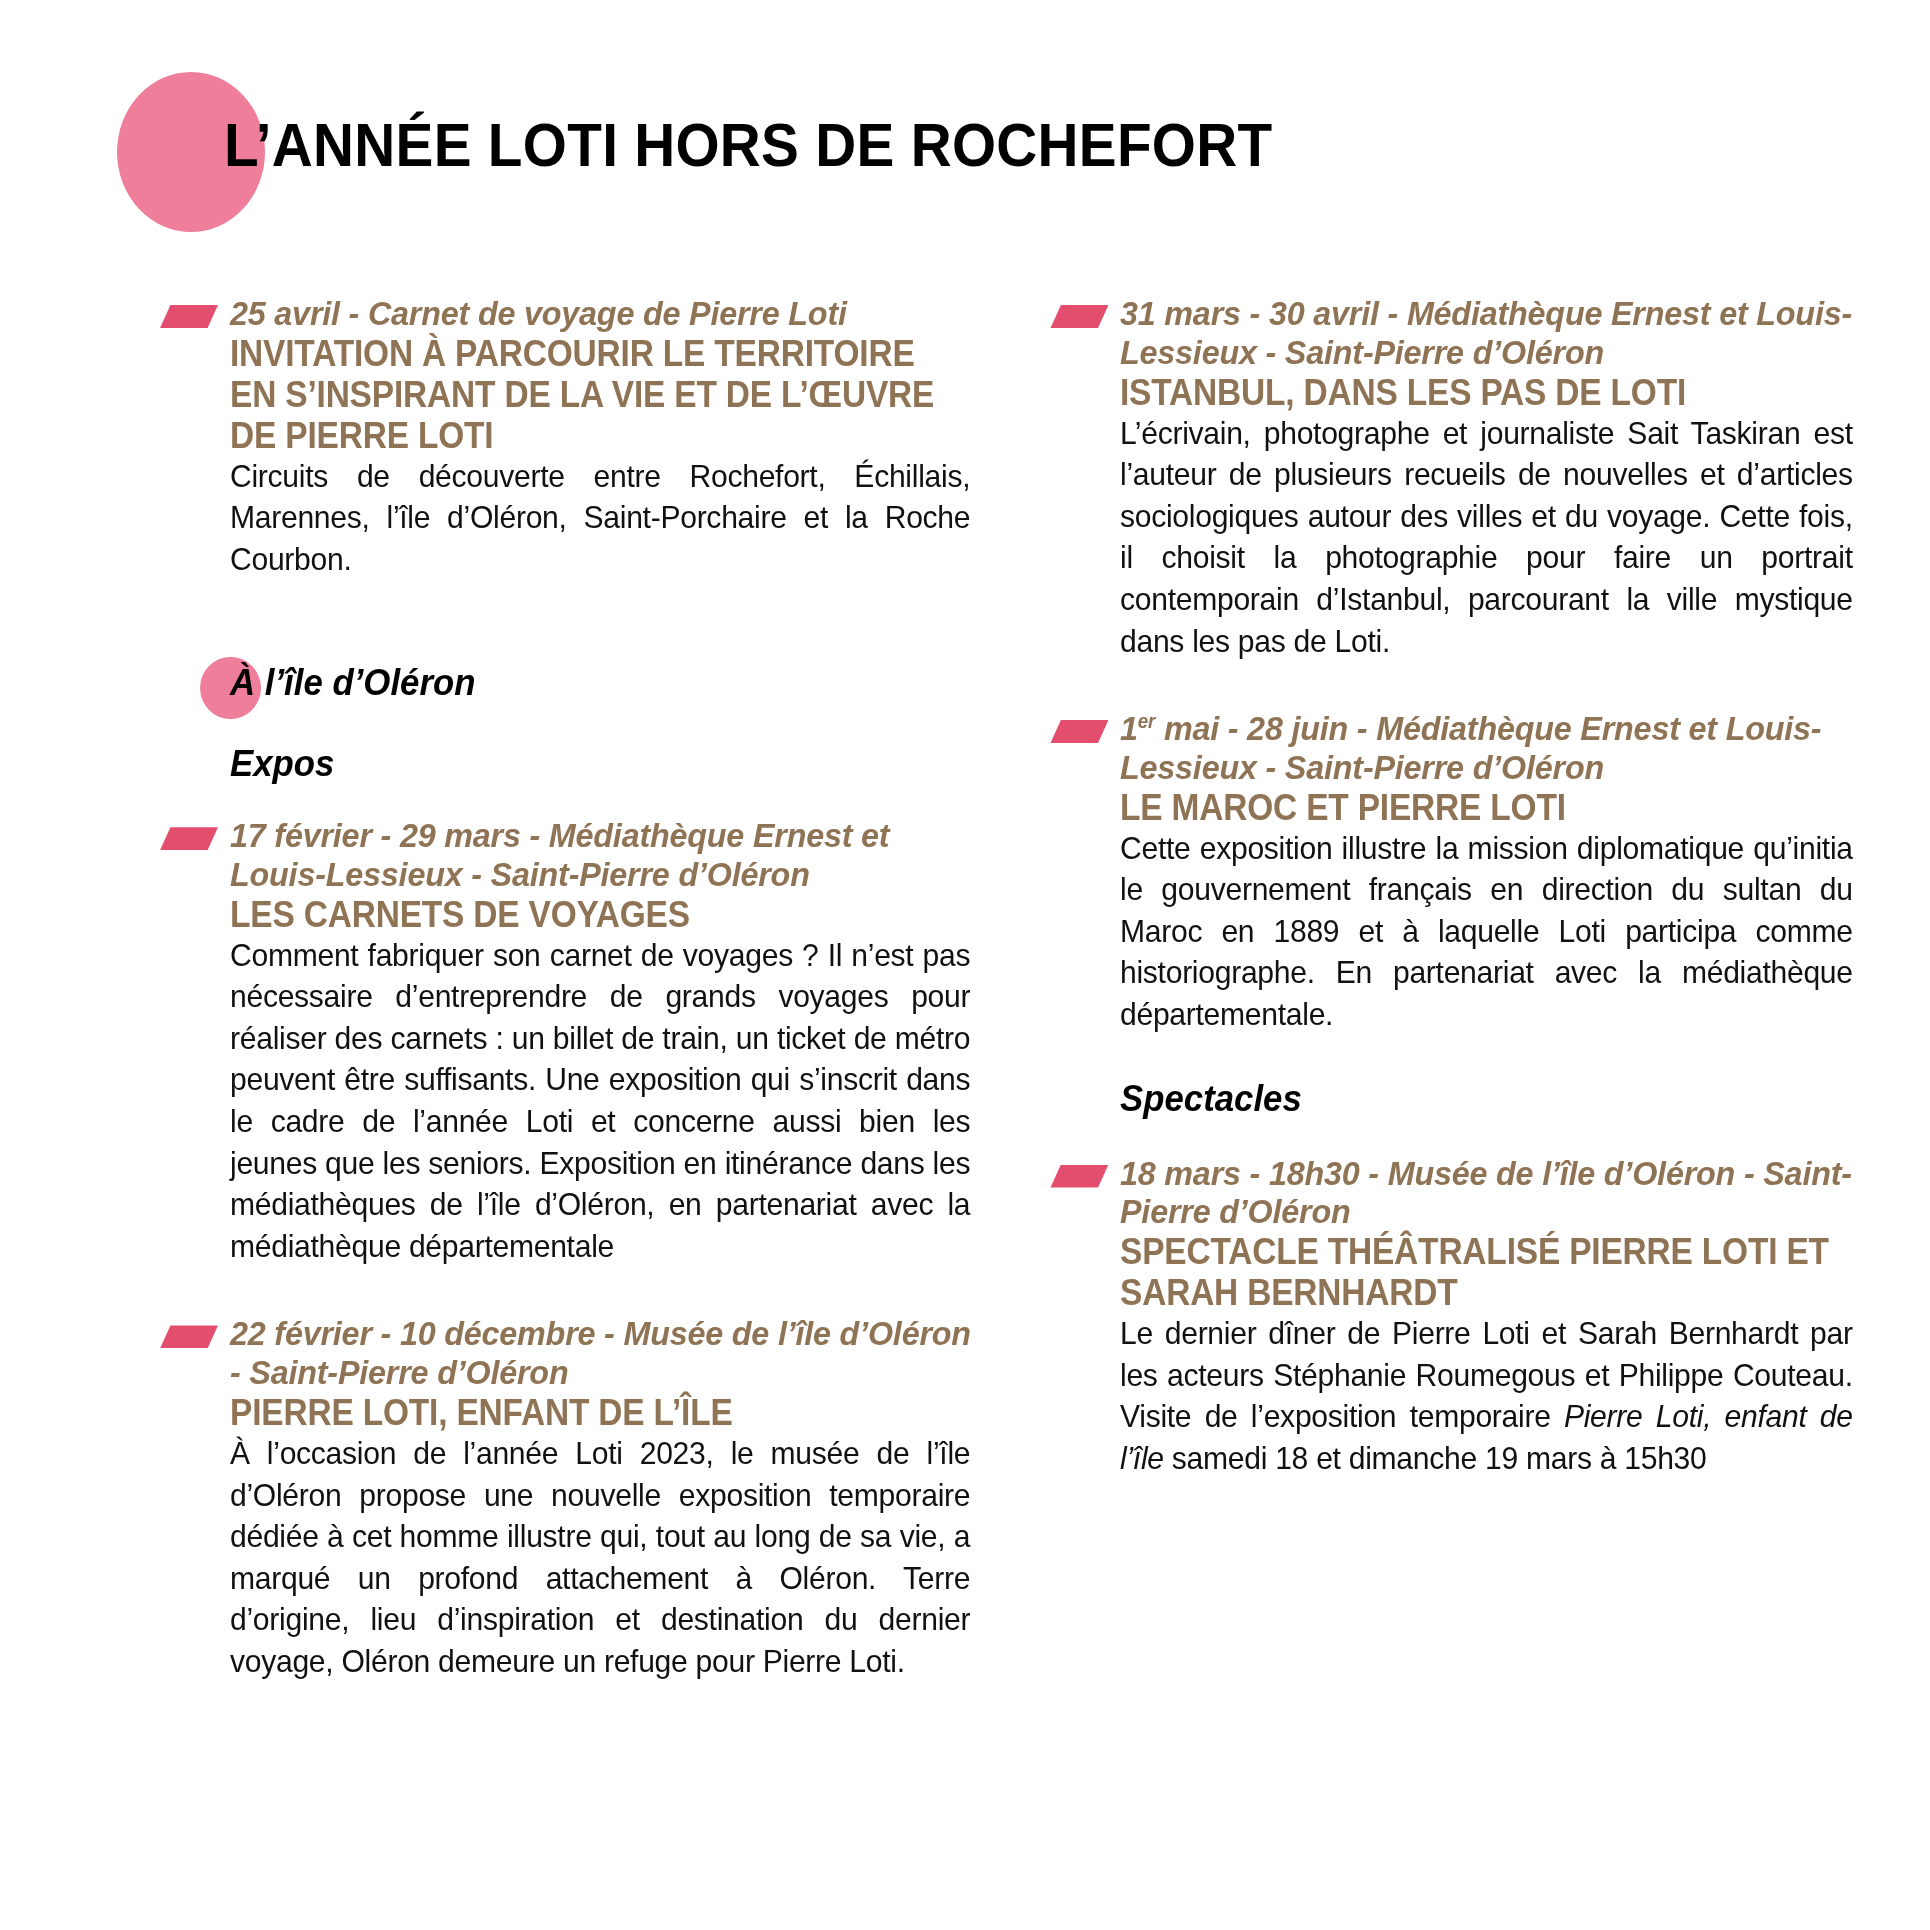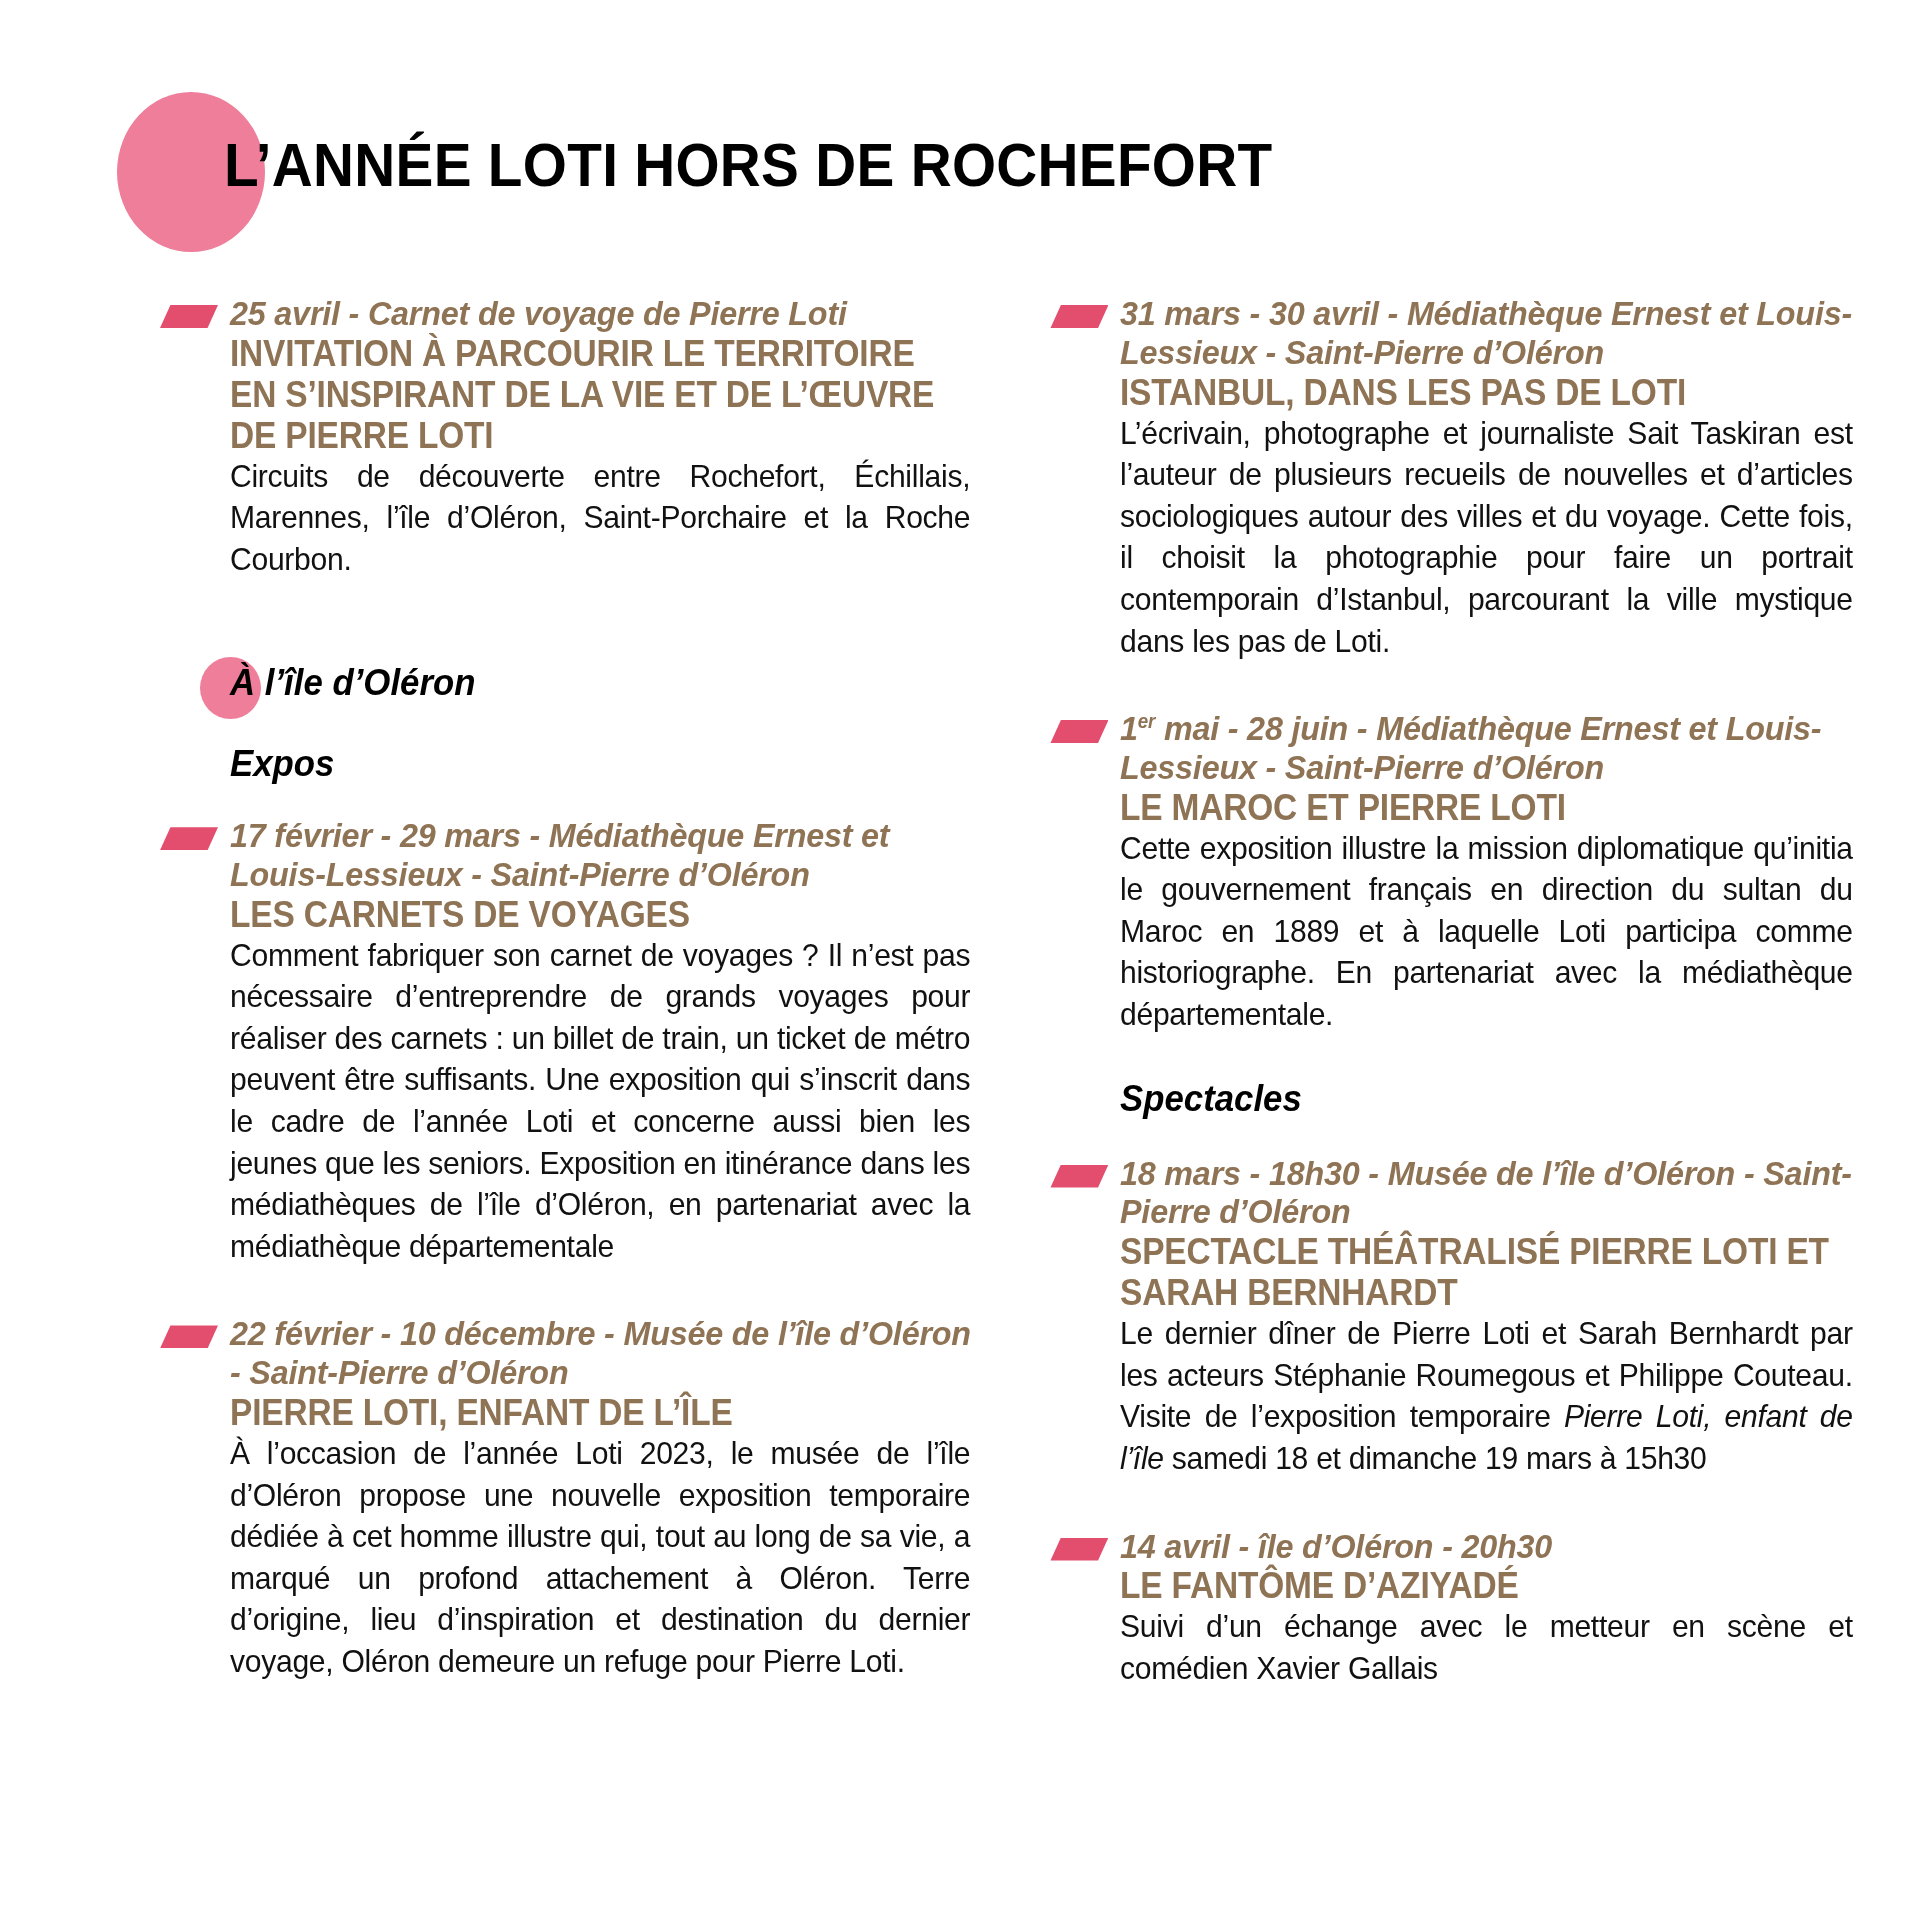--- a/index.html
+++ b/index.html
@@ -14,21 +14,20 @@
     font-family: "Liberation Sans", sans-serif;
     color: #000000;
     position: relative;
     overflow: hidden;
   }
 
   
   .header {
     position: relative;
     height: 233px;
-    margin-top: 20px;
   }
   .header-blob {
     position: absolute;
     left: 117px;
     top: 72px;
     width: 148px;
     height: 160px;
     background: #EE7E9A;
     border-radius: 50%;
   }
@@ -239,24 +238,16 @@
       <div class="marker-shape"></div>
       <div class="entry-body">
         <div class="entry-date">18 mars - 18h30 - Musée de l’île d’Oléron - Saint-Pierre d’Oléron</div>
         <div class="entry-title">SPECTACLE THÉÂTRALISÉ PIERRE LOTI ET SARAH BERNHARDT</div>
         <div class="entry-text"><span>Le dernier dîner de Pierre Loti et Sarah Bernhardt par les acteurs Stéphanie Roumegous et Philippe Couteau. Visite de l’exposition temporaire </span><i>Pierre Loti, enfant de l’île</i><span> samedi 18 et dimanche 19 mars à 15h30</span></div>
       </div>
     </div>
 
     <div class="spacer-sm"></div>
 
-    <div class="entry">
-      <div class="marker-shape"></div>
-      <div class="entry-body">
-        <div class="entry-date">14 avril - île d’Oléron - 20h30</div>
-        <div class="entry-title">LE FANTÔME D’AZIYADÉ</div>
-        <div class="entry-text">Suivi d’un échange avec le metteur en scène et comédien Xavier Gallais</div>
-      </div>
-    </div>
 
   </div>
 </div>
 
 
 </body></html>

